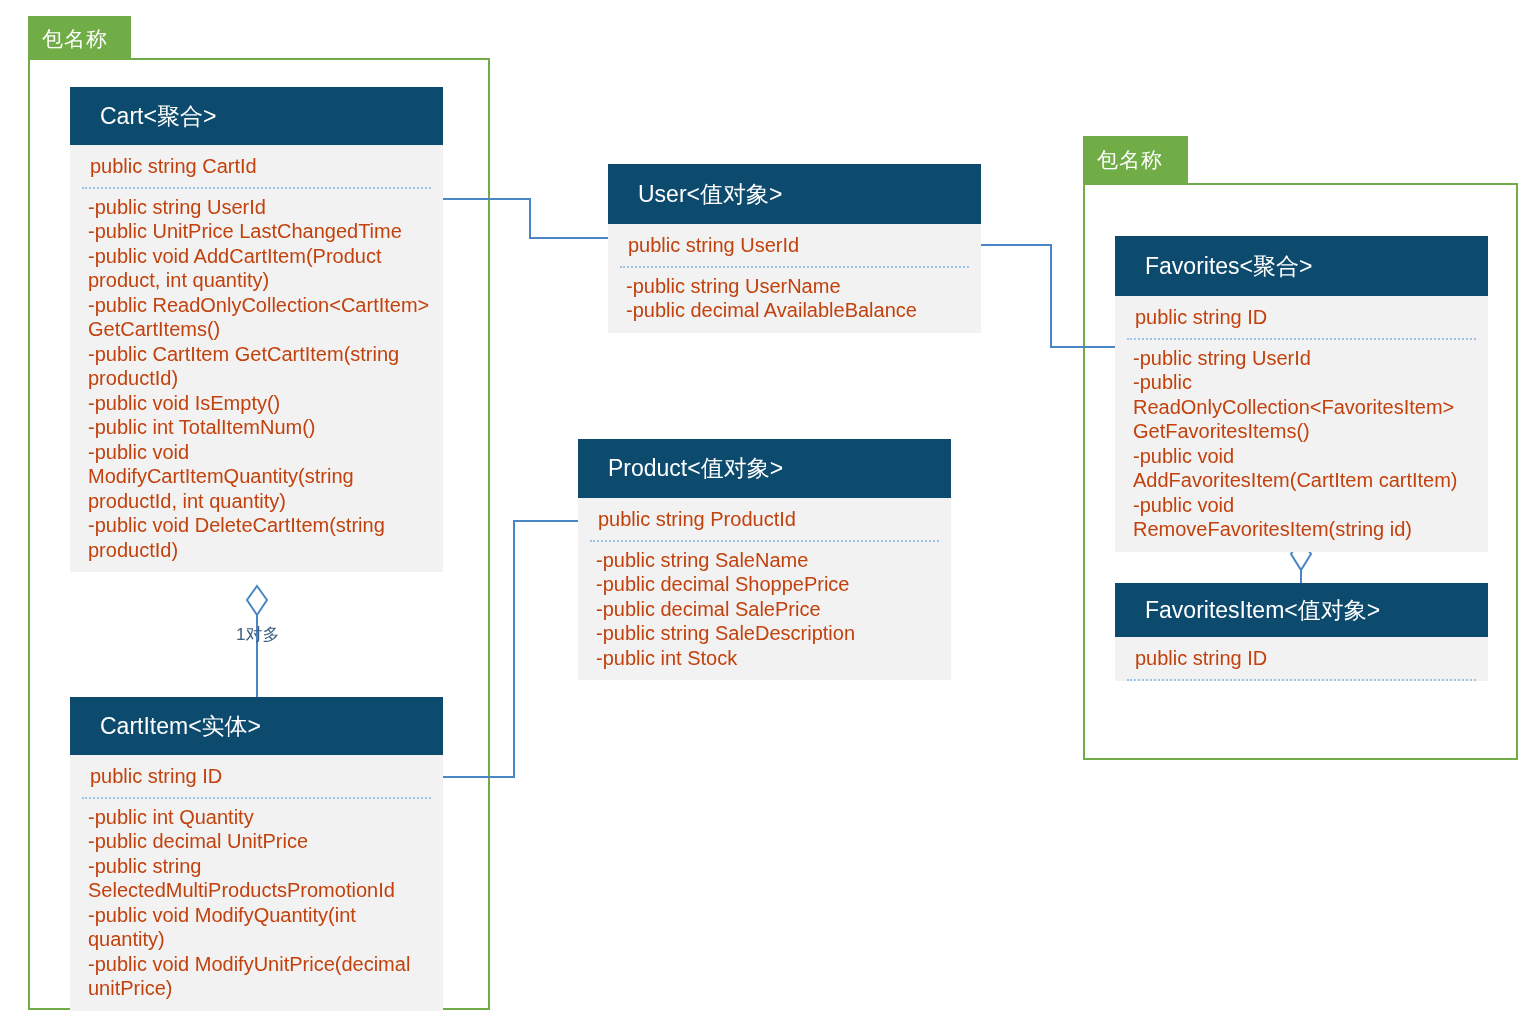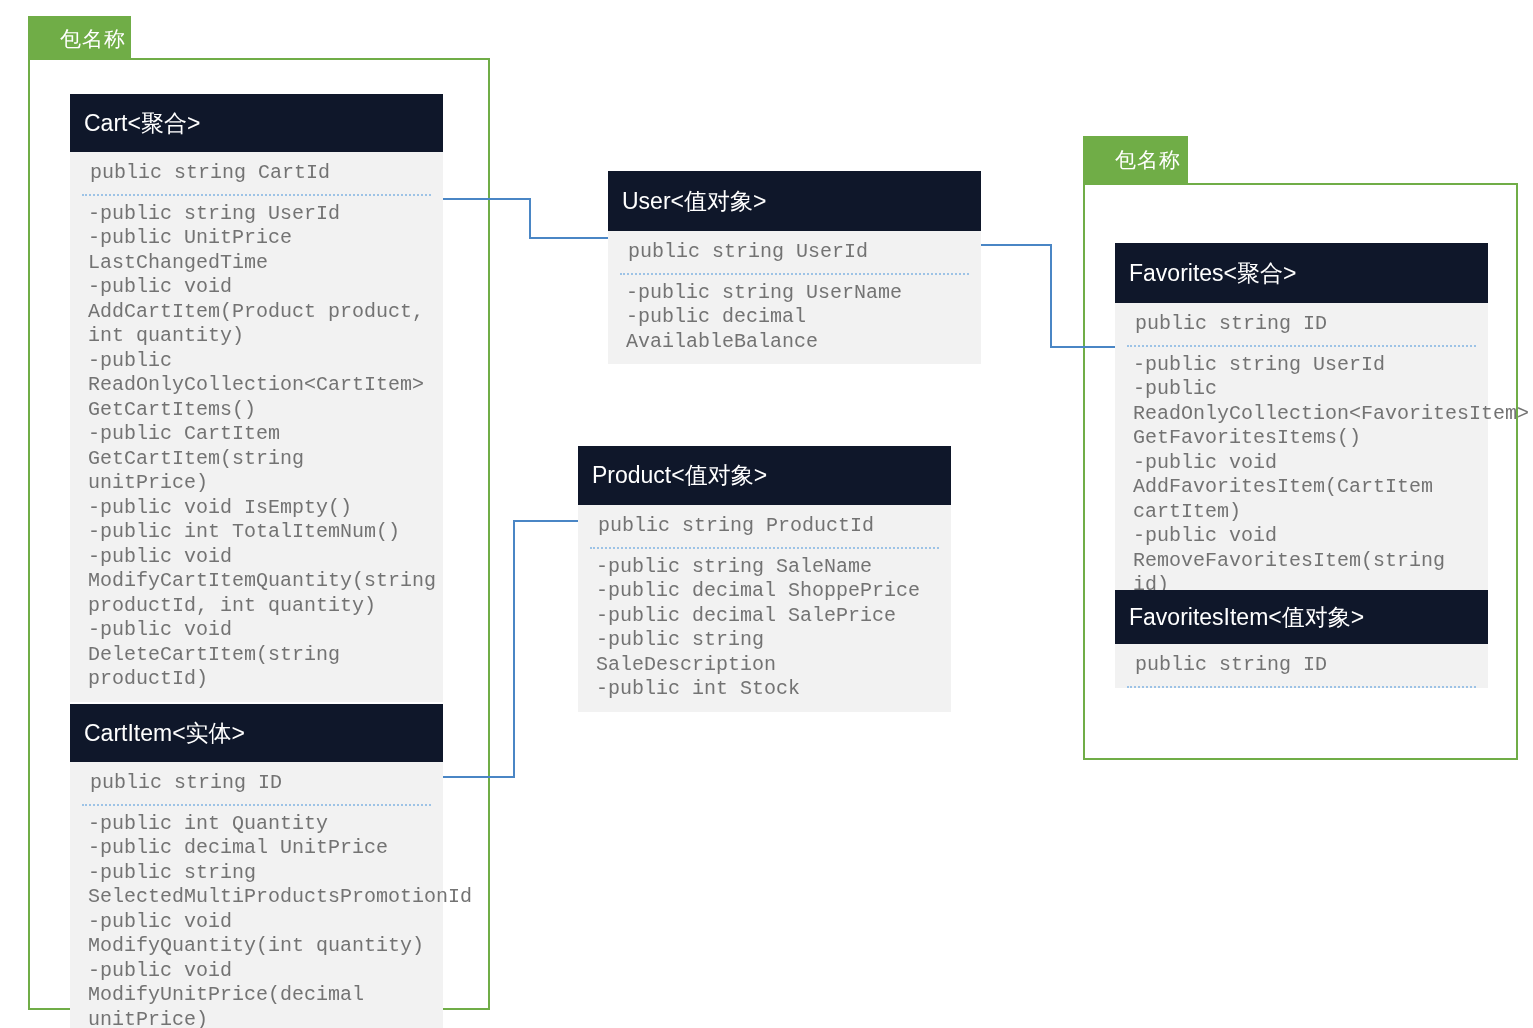--- a/index.html
+++ b/index.html
@@ -31,64 +31,62 @@
   }
   .package-tab {
     position: absolute;
     box-sizing: border-box;
     background: #70AD47;
     color: #ffffff;
     font-size: 21px;
     line-height: 1;
     display: flex;
     align-items: center;
-    padding-left: 32px;
+    padding-left: 14px;
     letter-spacing: 1px;
   }
 
   
   .uml-class {
     position: absolute;
     box-sizing: border-box;
   }
   .uml-header {
-    background: #0f172a;
+    background: #0c4a6e;
     color: #ffffff;
     font-size: 23px;
     line-height: 1;
     display: flex;
     align-items: center;
-    padding-left: 14px;
+    padding-left: 30px;
     box-sizing: border-box;
     letter-spacing: 0px;
-    margin-top: 7px;
   }
   .uml-body {
     background: #F2F2F2;
     box-sizing: border-box;
     padding: 0;
   }
   .uml-attr-section {
     padding: 9px 12px 8px 20px;
   }
   .uml-sep {
     height: 0;
     border-top: 2px dotted #9DC3E6;
     margin: 0 12px 0 12px;
   }
   .uml-op-section {
     padding: 6px 10px 10px 18px;
   }
   .uml-line {
-    color: #737373;
+    color: #c2410c;
     font-size: 20px;
     line-height: 24.5px;
     white-space: normal;
     word-break: normal;
-    font-family: Liberation Mono, monospace;
   }
 
   
   #links {
     position: absolute;
     left: 0; top: 0;
     width: 1533px;
     height: 1028px;
     pointer-events: none;
   }
@@ -141,21 +139,21 @@
     <div class="uml-body">
       <div class="uml-attr-section">
         <div class="uml-line">public string CartId</div>
       </div>
       <div class="uml-sep"></div>
       <div class="uml-op-section">
         <div class="uml-line">-public string UserId</div>
         <div class="uml-line">-public UnitPrice LastChangedTime</div>
         <div class="uml-line">-public void AddCartItem(Product product, int quantity)</div>
         <div class="uml-line">-public ReadOnlyCollection&lt;CartItem&gt; GetCartItems()</div>
-        <div class="uml-line">-public CartItem GetCartItem(string unitPrice)</div>
+        <div class="uml-line">-public CartItem GetCartItem(string productId)</div>
         <div class="uml-line">-public void IsEmpty()</div>
         <div class="uml-line">-public int TotalItemNum()</div>
         <div class="uml-line">-public void ModifyCartItemQuantity(string productId, int quantity)</div>
         <div class="uml-line">-public void DeleteCartItem(string productId)</div>
       </div>
     </div>
   </div>
 
   <div class="uml-class" style="left:70px; top:697px; width:373px;">
     <div class="uml-header" style="height:58px;">

